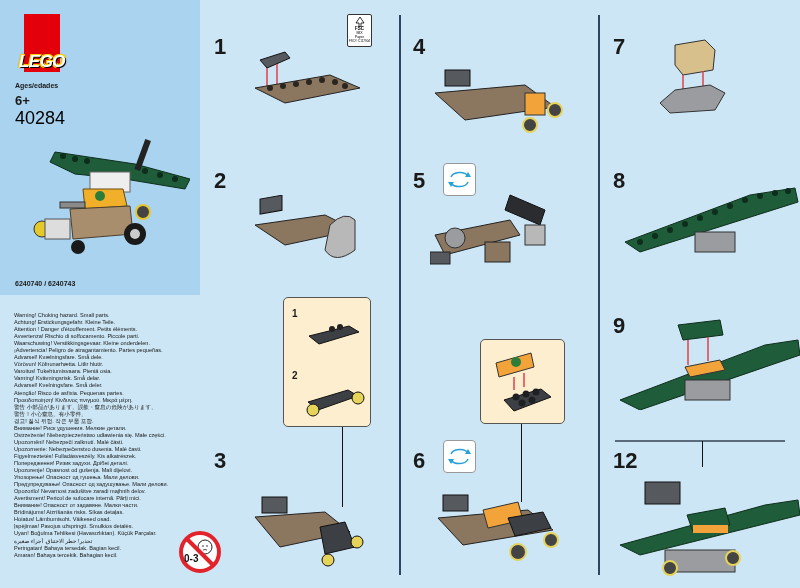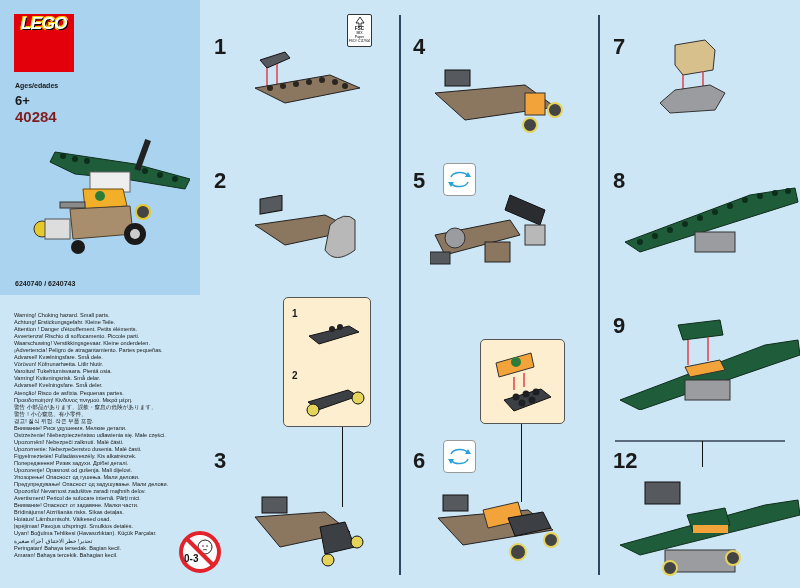--- a/index.html
+++ b/index.html
@@ -1,23 +1,23 @@
 <!DOCTYPE html>
 <html><head>
 <meta charset="utf-8">
 <style>
   * { box-sizing: border-box; margin: 0; padding: 0; }
   body { width: 800px; height: 588px; background: #cce6f5; font-family: "Liberation Sans", sans-serif; overflow: hidden; position: relative; }
   .panel-left { position: absolute; left: 0; top: 0; width: 200px; height: 295px; background: #a9d3ef; }
   .panel-left-lower { position: absolute; left: 0; top: 295px; width: 200px; height: 293px; background: #cce6f5; }
-  .lego-logo { position: absolute; left: 14px; top: 14px; width: 60px; height: 58px; background: #e3000b; display: flex; align-items: flex-start; justify-content: center; }
+  .lego-logo { position: absolute; left: 24px; top: 14px; width: 36px; height: 58px; background: #e3000b; display: flex; align-items: flex-end; justify-content: center; }
   .lego-logo span { font-family: "Liberation Sans", sans-serif; font-weight: bold; font-style: italic; font-size: 17px; color: #fff; letter-spacing: -0.5px; text-shadow: 1px 1px 0 #000, -1px -1px 0 #ffcf00, 1px -1px 0 #ffcf00, -1px 1px 0 #ffcf00, 0 0 2px #000; }
   .ages-label { position: absolute; left: 15px; top: 82px; font-size: 7px; font-weight: bold; color: #1a1a1a; }
   .age-value { position: absolute; left: 15px; top: 93px; font-size: 13px; font-weight: bold; color: #1a1a1a; }
-  .set-number { position: absolute; left: 15px; top: 108px; font-size: 15px; font-weight: bold; color: #7f1d1d; }
+  .set-number { position: absolute; left: 15px; top: 108px; font-size: 18px; font-weight: normal; color: #000000; }
   .item-numbers { position: absolute; left: 15px; top: 280px; font-size: 7px; font-weight: bold; color: #1a1a1a; }
   .warnings { position: absolute; left: 14px; top: 312px; width: 180px; font-size: 5.6px; line-height: 7.05px; color: #1a1a1a; }
   .warnings div { white-space: nowrap; overflow: hidden; }
   .age-warning { position: absolute; left: 178px; top: 530px; width: 44px; height: 44px; }
   .divider { position: absolute; top: 15px; width: 2px; height: 560px; background: #2f4660; }
   .step-num { position: absolute; font-size: 22px; font-weight: bold; color: #1a1a1a; }
   .fsc { position: absolute; left: 347px; top: 14px; width: 25px; height: 33px; background: #fff; border: 1px solid #333; border-radius: 2px; font-size: 3.5px; text-align: center; line-height: 4px; padding-top: 12px; color: #000; }
   .rotate-icon { position: absolute; width: 33px; height: 33px; background: #fff; border: 1px solid #999; border-radius: 4px; }
   .callout { position: absolute; background: #fdeecf; border: 1px solid #555; border-radius: 5px; }
   .callout-num { position: absolute; font-size: 10px; font-weight: bold; color: #1a1a1a; }

